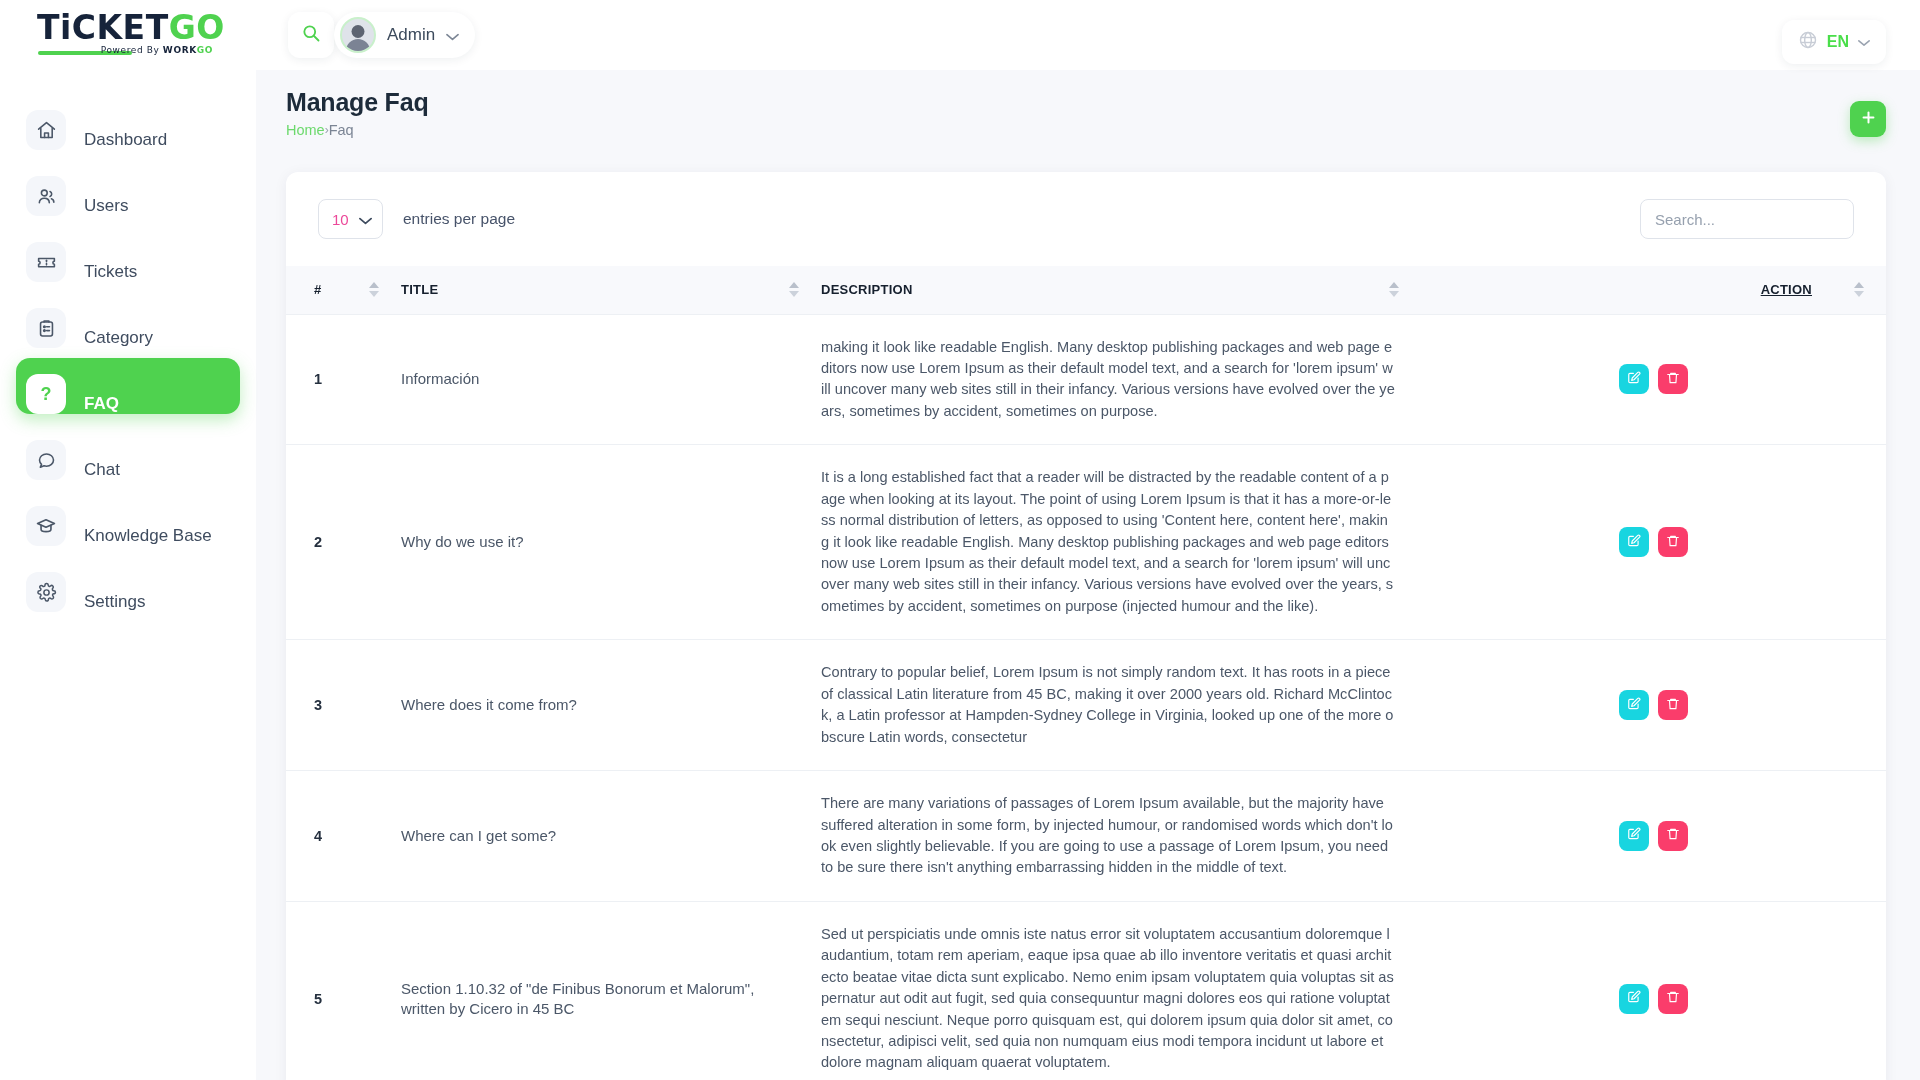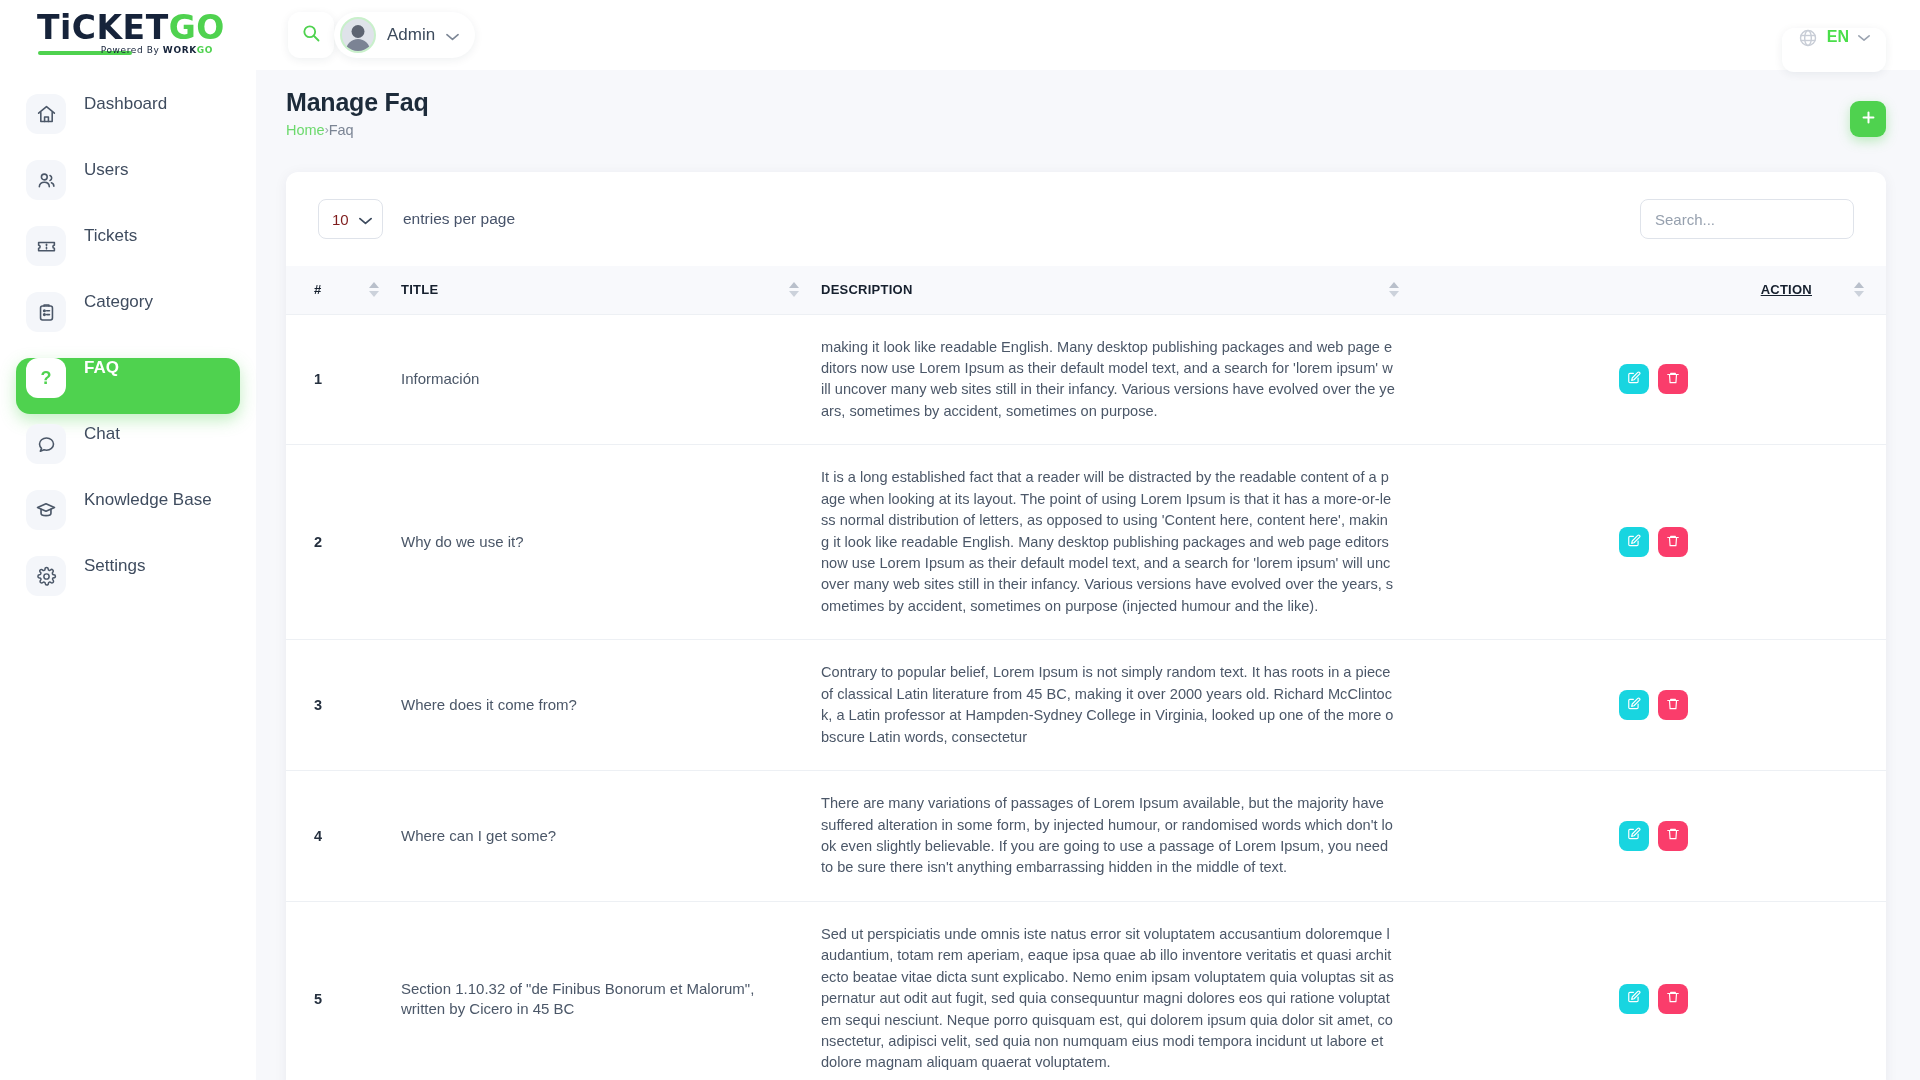--- a/index.html
+++ b/index.html
@@ -72,39 +72,39 @@
     width: 13px; height: 13px; border-radius: 50%; background: #5d6472;
   }
   .avatar .body {
     position: absolute; left: 50%; top: 20px; transform: translateX(-50%);
     width: 24px; height: 18px; border-radius: 12px 12px 0 0; background: #7b8394;
   }
   .admin-name { font-size: 17px; color: #3c4a5c; }
   .chev { color: #7d8796; font-size: 13px; margin-top: 2px; }
 
   .lang-chip {
-    position: absolute; right: 34px; top: 28px;
+    position: absolute; right: 34px; top: 20px;
     height: 44px; padding: 0 16px;
     border-radius: 12px; background: #ffffff;
     box-shadow: 0 2px 10px rgba(18,38,63,0.07);
-    display: flex; gap: 9px; cursor: pointer;
+    display: flex; align-items: center; gap: 9px; cursor: pointer;
   }
   .lang-text { font-size: 16px; font-weight: 600; color: #4ade4a; }
 
   
   .sidebar {
     position: absolute; left: 0; top: 70px;
     width: 256px; height: 1010px;
     background: #ffffff;
     padding-top: 24px;
   }
   .nav-item {
     height: 56px; margin: 0 16px 10px 16px;
     border-radius: 14px;
-    display: flex; align-items: flex-start; gap: 18px;
+    display: flex; align-items: flex-end; gap: 18px;
     padding-left: 10px; cursor: pointer;
   }
   .nav-item.active { background: #4fd24f; box-shadow: 0 6px 16px rgba(79,210,79,0.35); }
   .nav-icon {
     width: 40px; height: 40px; border-radius: 12px;
     background: #f4f6fa;
     display: flex; align-items: center; justify-content: center;
     flex-shrink: 0;
   }
   .nav-item.active .nav-icon { background: #ffffff; }
@@ -143,21 +143,21 @@
   }
   .card-tools {
     height: 94px; display: flex; align-items: center;
     justify-content: space-between; padding: 0 32px;
   }
   .entries-left { display: flex; align-items: center; gap: 20px; }
   .select-box {
     width: 65px; height: 40px; border: 1px solid #dfe3ea;
     border-radius: 8px; display: flex; align-items: center;
     justify-content: space-between; padding: 0 10px 0 13px;
-    font-size: 15px; color: #7f1d1d; cursor: pointer; background: #fff;
+    font-size: 15px; color: #ec4899; cursor: pointer; background: #fff;
   }
   .entries-label { font-size: 15.5px; color: #47536a; }
   .search-box {
     width: 214px; height: 40px; border: 1px solid #dfe3ea;
     border-radius: 8px; padding: 0 14px;
     font-size: 15px; color: #a21caf; background: #fff;
     font-family: "Liberation Sans", sans-serif;
   }
   .search-box::placeholder { color: #96a0ae; }
 

